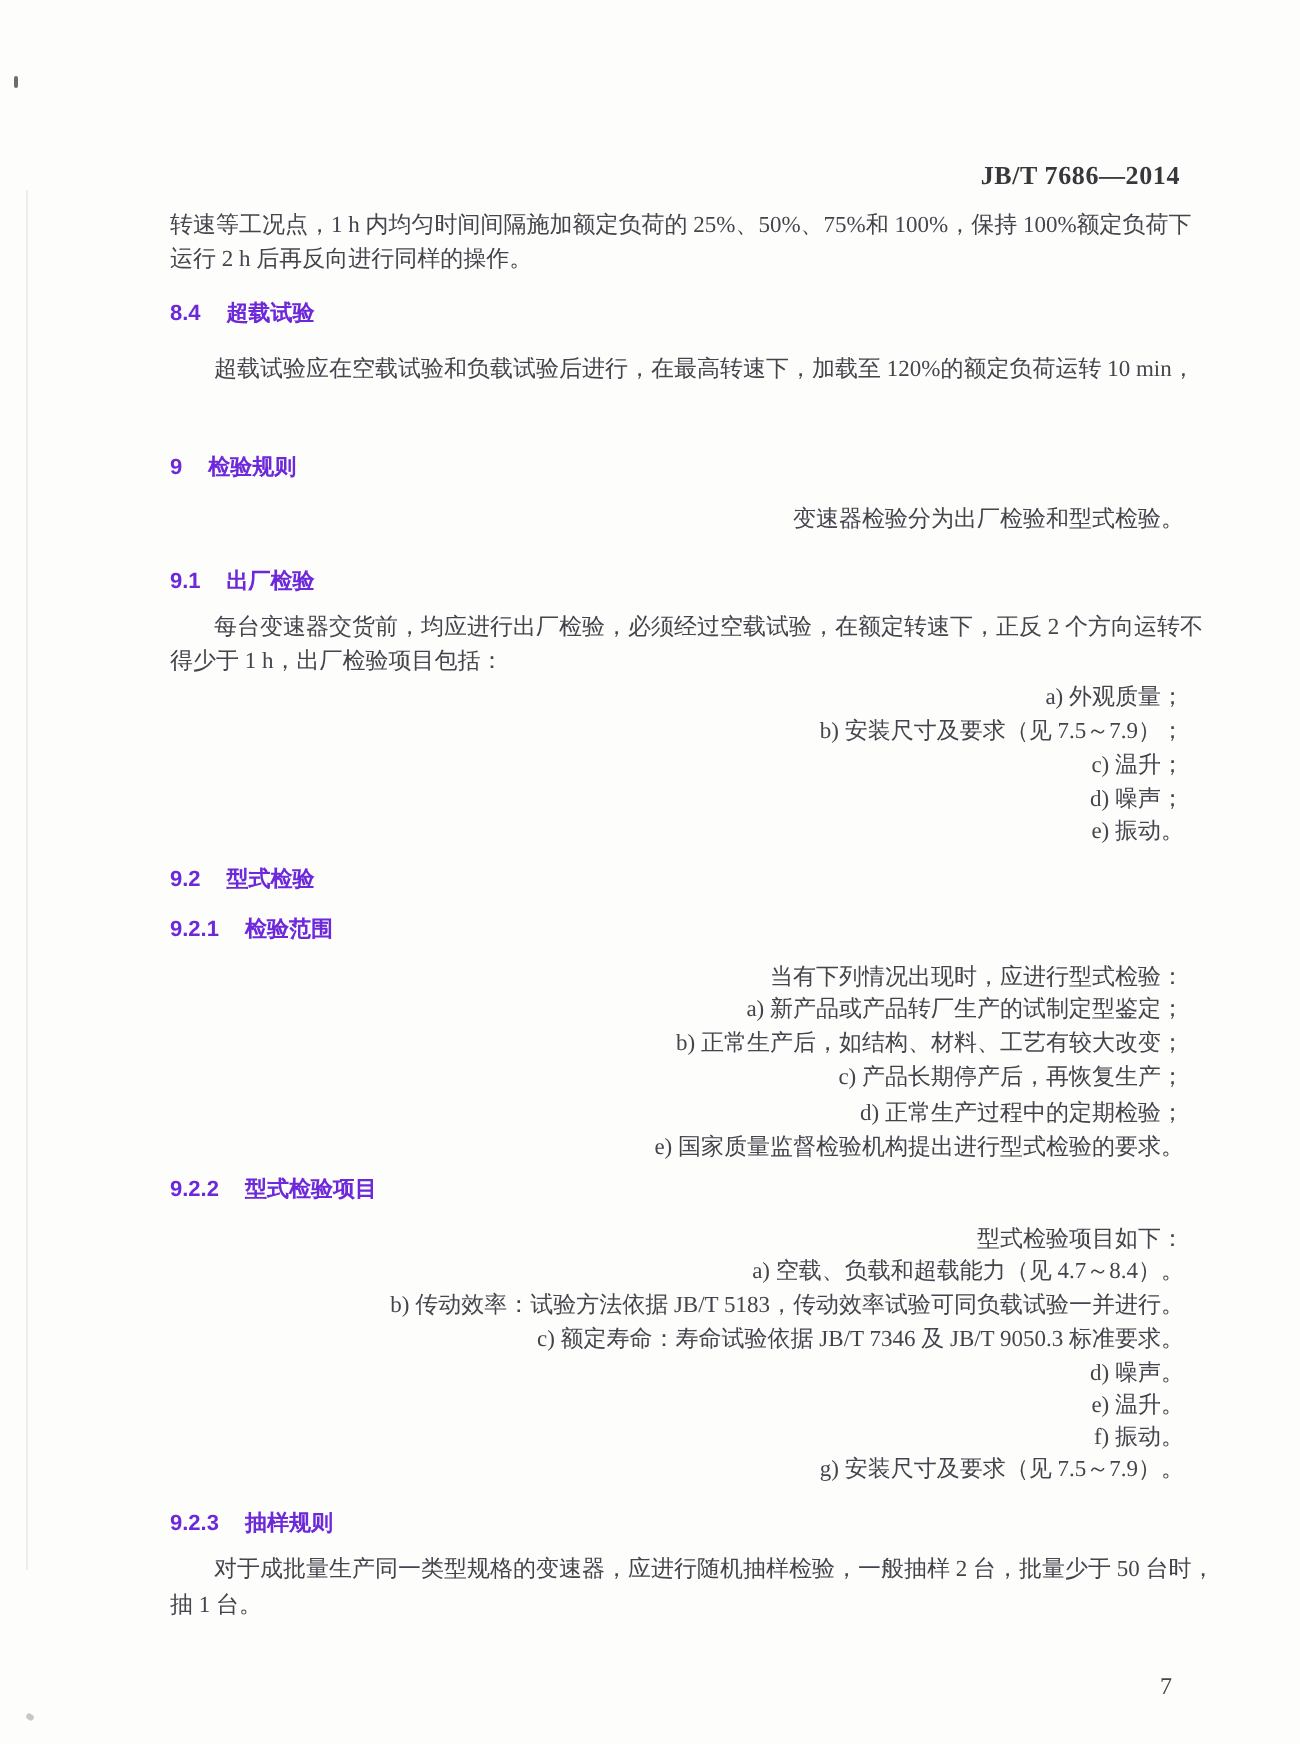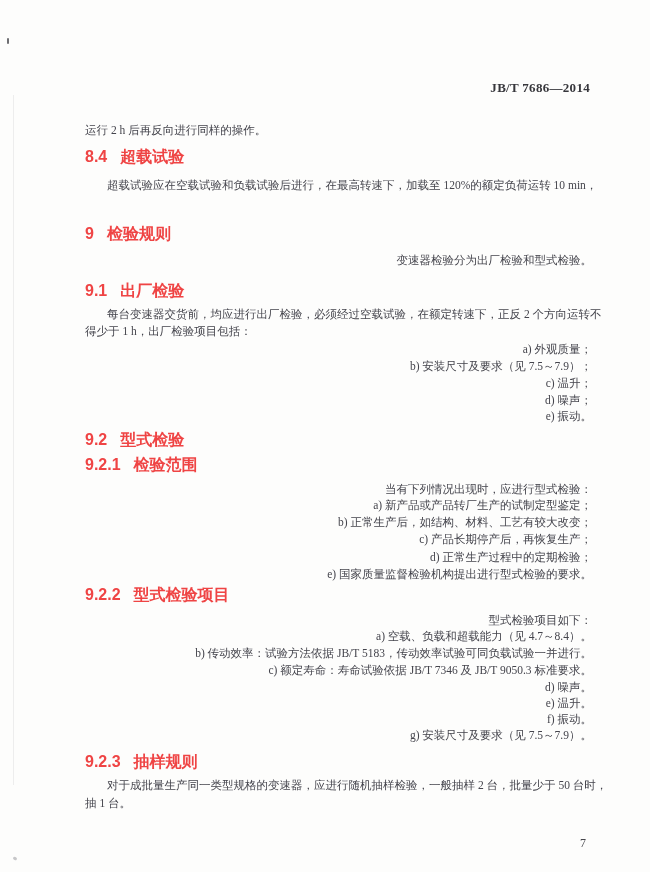--- a/index.html
+++ b/index.html
@@ -73,23 +73,23 @@
   }
   .fill {
     text-align: justify;
     text-align-last: justify;
   }
   .heading {
     position: absolute;
     left: 85px;
     font-family: "Liberation Sans", "DejaVu Sans", sans-serif;
     font-weight: bold;
-    font-size: 16px;
+    font-size: 11px;
     line-height: 14px;
-    color: #ef4444;
+    color: #6d28d9;
     white-space: nowrap;
   }
   .heading .hnum {
     margin-right: 13px;
   }
   .pageno {
     position: absolute;
     top: 836px;
     right: 64px;
     font-size: 12px;
@@ -100,20 +100,21 @@
 <body>
 
 <div class="page">
 
   <div class="fold-line"></div>
   <div class="speck-1"></div>
   <div class="speck-2"></div>
 
   <div class="hdr">JB/T 7686—2014</div>
 
+  <div class="line fill" style="top:106px">转速等工况点，1 h 内均匀时间间隔施加额定负荷的 25%、50%、75%和 100%，保持 100%额定负荷下</div>
   <div class="line" style="top:123px">运行 2 h 后再反向进行同样的操作。</div>
 
   <div class="heading" style="top:150px">
     <span class="hnum">8.4</span><span>超载试验</span>
   </div>
   <div class="line indent fill" style="top:178px">超载试验应在空载试验和负载试验后进行，在最高转速下，加载至 120%的额定负荷运转 10 min，</div>
 
   <div class="heading" style="top:227px">
     <span class="hnum">9</span><span>检验规则</span>
   </div>

